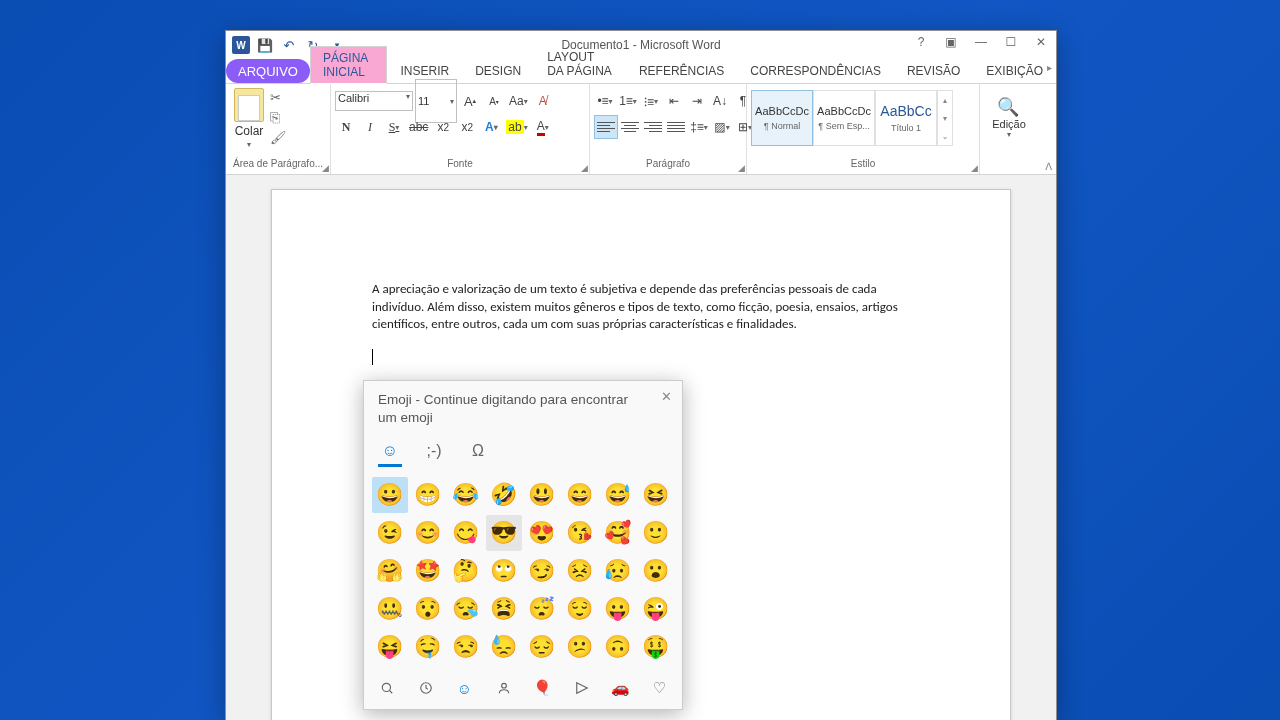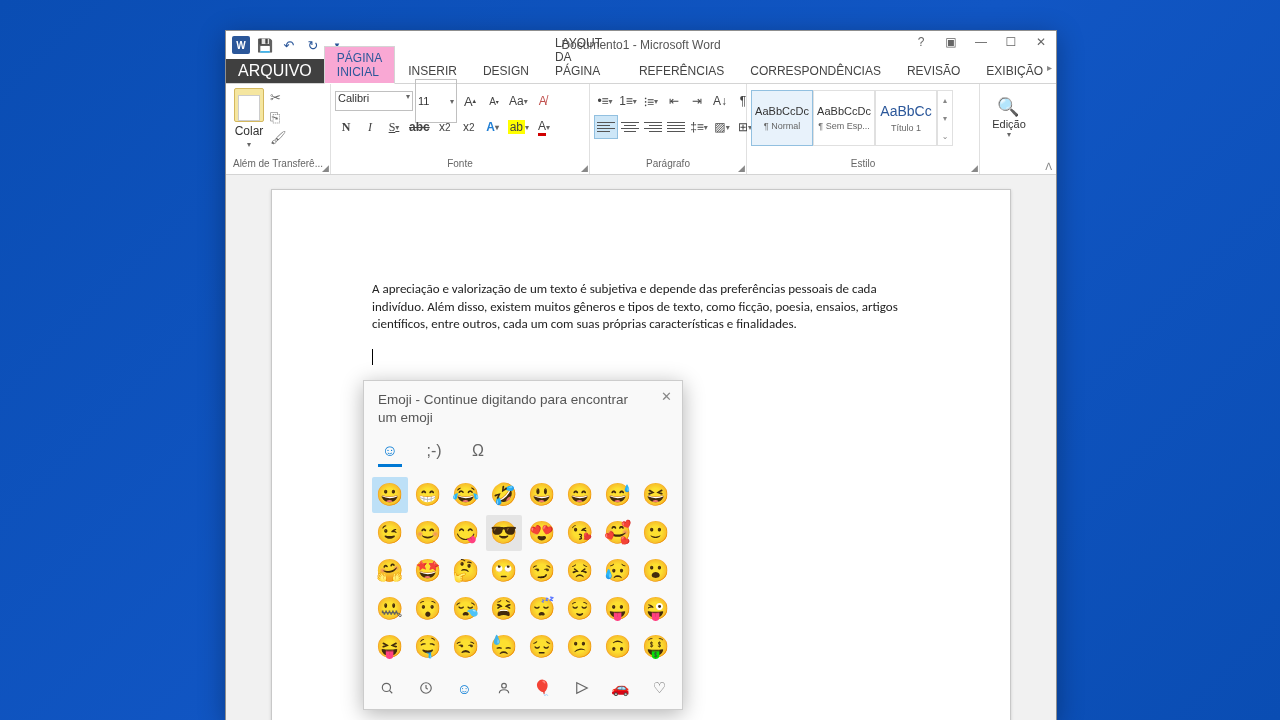--- a/index.html
+++ b/index.html
@@ -87,29 +87,30 @@
 }
 .tab-strip {
   height: 24px;
   display: flex;
   align-items: flex-end;
   background: #fff;
   border-bottom: 1px solid #d4d4d4;
   position: relative;
 }
 .file-tab {
-  background: #404040;
+  background: #8b5cf6;
   color: #fff;
   padding: 4px 12px;
-  font-size: 16px;
+  font-size: 13px;
   height: 16px;
   display: flex;
   align-items: center;
   text-transform: uppercase;
   cursor: pointer;
+  border-radius: 12px;
 }
 .ribbon-tab {
   padding: 4px 12px;
   font-size: 12px;
   color: #444;
   cursor: pointer;
   text-transform: uppercase;
   position: relative;
 }
 .ribbon-tab.active {
@@ -510,21 +511,21 @@
           <div class="clipboard-icon"></div>
           <div>Colar</div>
           <div style="font-size:8px;color:#666;">▾</div>
         </div>
         <div class="small-btns">
           <div class="small-btn">✂</div>
           <div class="small-btn">⎘</div>
           <div class="small-btn">🖌</div>
         </div>
       </div>
-      <div class="group-label">Além de Transferê...</div>
+      <div class="group-label">Área de Parágrafo...</div>
       <div class="launcher">◢</div>
     </div>
 
     <div class="ribbon-group font-group" style="width:250px;">
       <div class="group-content" style="flex-direction:column;gap:4px;padding-top:4px;">
         <div class="row">
           <div class="font-name-box">
             <span>Calibri</span>
               <span class="dropdown-arrow">▾</span>
           </div>
@@ -534,21 +535,21 @@
           </div>
           <div class="tool-btn" style="font-size:13px;">A<sup style="font-size:7px;">▴</sup></div>
           <div class="tool-btn" style="font-size:10px;">A<sup style="font-size:6px;">▾</sup></div>
           <div class="tool-btn">Aa<span class="dropdown-arrow">▾</span></div>
           <div class="tool-btn" style="color:#c0504d;">A̸</div>
         </div>
         <div class="row">
           <div class="tool-btn bold">N</div>
           <div class="tool-btn italic">I</div>
           <div class="tool-btn underline">S<span class="dropdown-arrow">▾</span></div>
-          <div class="tool-btn" style="text-decoration:line-through;font-weight:bold;">abc</div>
+          <div class="tool-btn" style="text-decoration:line-through;">abc</div>
           <div class="tool-btn">x<sub>2</sub></div>
           <div class="tool-btn">x<sup>2</sup></div>
           <div class="tool-btn" style="color:#1f7ed4;font-weight:bold;">A<span class="dropdown-arrow">▾</span></div>
           <div class="tool-btn">
               <span style="background:#ffff00;padding:0 2px;">ab</span>
               <span class="dropdown-arrow">▾</span>
             </div>
           <div class="tool-btn">
               <span style="border-bottom:3px solid #d00000;">A</span>
               <span class="dropdown-arrow">▾</span>

